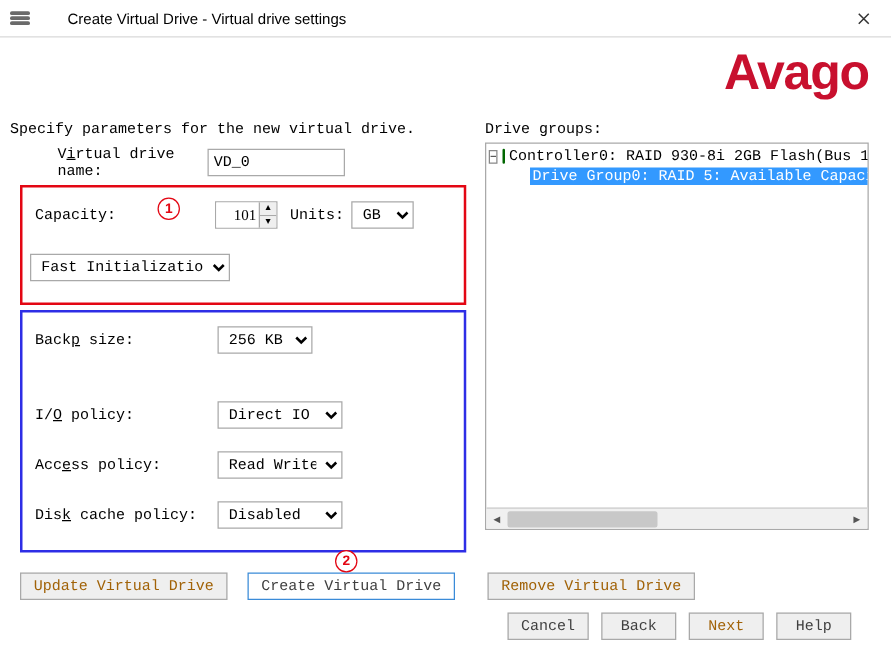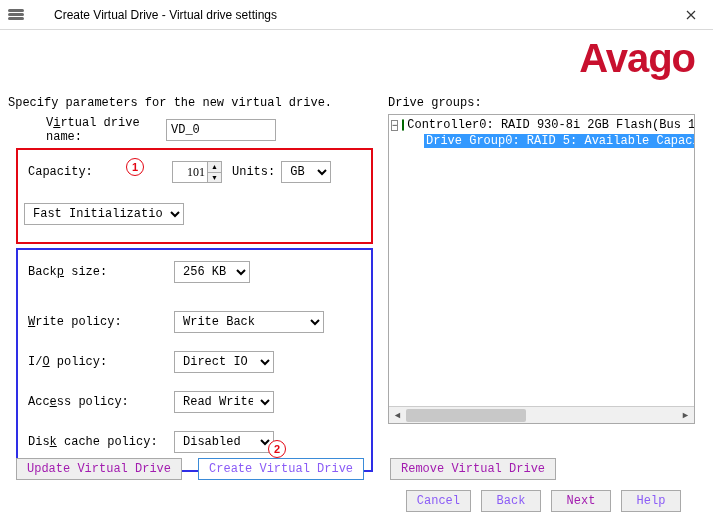--- a/index.html
+++ b/index.html
@@ -81,23 +81,23 @@
     background:#f0f0f0; border-top:1px solid #ccc; display:flex; align-items:center;
   }
   .hscroll .arr { width:17px; height:17px; display:flex; align-items:center; justify-content:center; font-size:9px; font-family:sans-serif; color:#555;}
   .hscroll .track { flex:1; height:17px; position:relative;}
   .hscroll .thumb { position:absolute; left:0; top:2px; height:13px; width:120px; background:#c8c8c8; border-radius:2px;}
   .btn {
     height:22px; min-width:90px; padding:0 10px;
     border:1px solid #a9a9a9; background:#efefef;
     font-family:inherit; font-size:12px;
     display:inline-flex; align-items:center; justify-content:center;
-    color:#8b5cf6;
-  }
-  .btn.disabled { color:#a21caf; }
+    color:#404040;
+  }
+  .btn.disabled { color:#a16207; }
   .btn.primary { border:1.5px solid #3a8bd8; background:#ffffff; }
   .bottom-left { position:absolute; left:16px; top:458px; display:flex; gap:16px; }
   .bottom-mid { position:absolute; left:390px; top:458px; }
   .bottom-right { position:absolute; right:32px; top:490px; display:flex; gap:10px;text-align:right; }
   .section-label { margin-bottom:4px; }
 </style>
 </head>
 <body>
 
 <div class="titlebar">
@@ -149,24 +149,20 @@
     </div>
   </div>
 
   <div class="box-blue">
     <div class="row">
       <span class="lbl" style="padding-left:4px"><span>Back</span><span class="u">p</span><span> size:</span></span>
       <select style="width:76px"><option>256 KB</option></select>
     </div>
     <div style="height:10px"></div>
     <div style="height:10px"></div>
-    <div class="row">
-      <span class="lbl" style="padding-left:4px"><span class="u">W</span><span>rite policy:</span></span>
-      <select style="width:150px"><option>Write Back</option></select>
-    </div>
     <div style="height:10px"></div>
     <div class="row">
       <span class="lbl" style="padding-left:4px"><span>I/</span><span class="u">O</span><span> policy:</span></span>
       <select style="width:100px"><option>Direct IO</option></select>
     </div>
     <div style="height:10px"></div>
     <div class="row">
       <span class="lbl" style="padding-left:4px"><span>Acc</span><span class="u">e</span><span>ss policy:</span></span>
       <select style="width:100px"><option>Read Write</option></select>
     </div>

